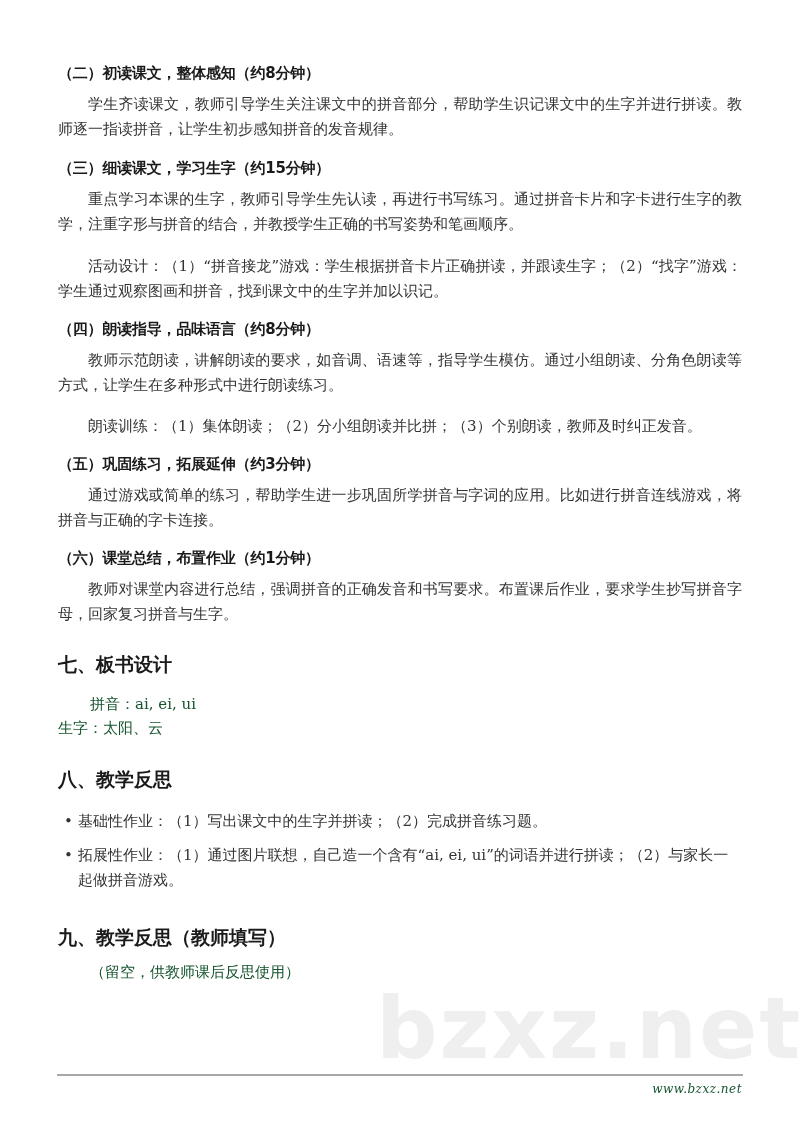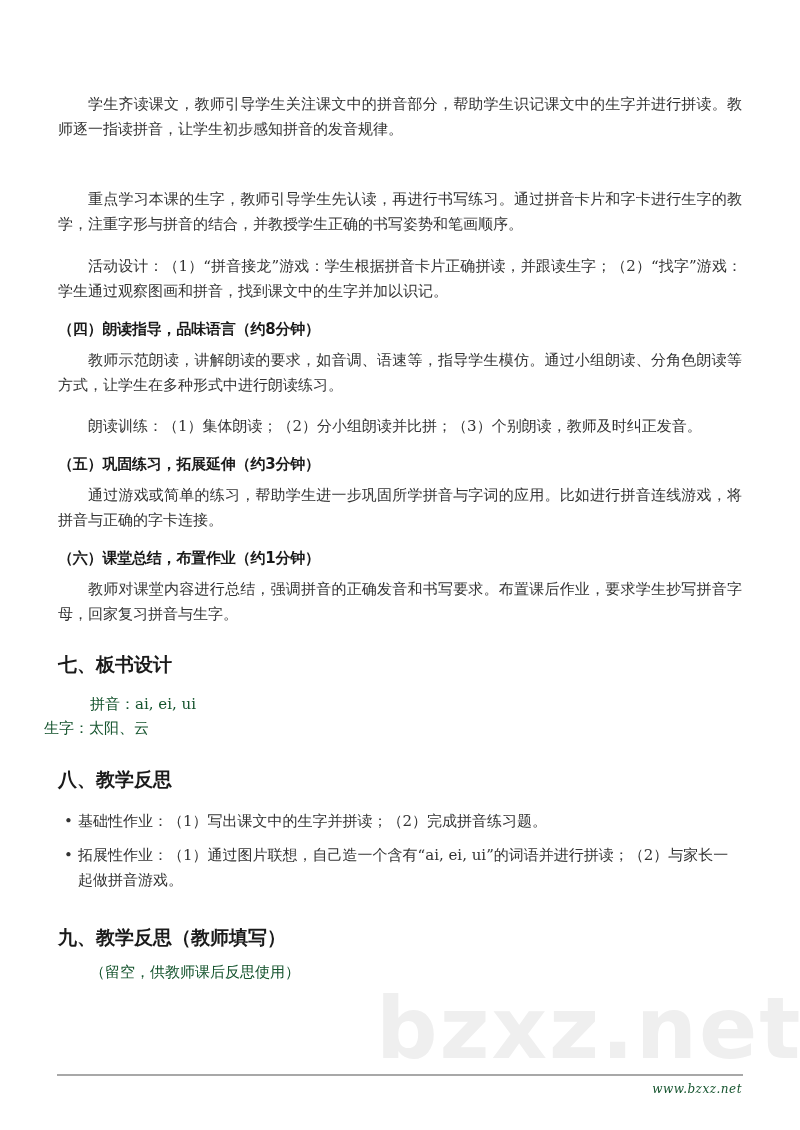--- a/index.html
+++ b/index.html
@@ -16,38 +16,40 @@
   .footer-rule { position: absolute; left: 57px; top: 1074px; width: 686px; height: 2px; background: #a8a8a8; }
   .footer-url { position: absolute; right: 58px; top: 1082px; font-style: italic; font-size: 12px; color: #14532d; font-family: "DejaVu Serif", "Liberation Serif", serif; letter-spacing: 0.5px; }
 </style>
 </head>
 <body>
 
 <div class="page">
 
   <div class="watermark">bzxz.net</div>
 
+  <div class="h3" style="top:64px;">（二）初读课文，整体感知（约8分钟）</div>
   <div class="p" style="top:92px;">学生齐读课文，教师引导学生关注课文中的拼音部分，帮助学生识记课文中的生字并进行拼读。教师逐一指读拼音，让学生初步感知拼音的发音规律。</div>
 
+  <div class="h3" style="top:159px;">（三）细读课文，学习生字（约15分钟）</div>
   <div class="p" style="top:187px;">重点学习本课的生字，教师引导学生先认读，再进行书写练习。通过拼音卡片和字卡进行生字的教学，注重字形与拼音的结合，并教授学生正确的书写姿势和笔画顺序。</div>
   <div class="p" style="top:254px;">活动设计：（1）“拼音接龙”游戏：学生根据拼音卡片正确拼读，并跟读生字；（2）“找字”游戏：学生通过观察图画和拼音，找到课文中的生字并加以识记。</div>
 
   <div class="h3" style="top:320px;">（四）朗读指导，品味语言（约8分钟）</div>
   <div class="p" style="top:348px;">教师示范朗读，讲解朗读的要求，如音调、语速等，指导学生模仿。通过小组朗读、分角色朗读等方式，让学生在多种形式中进行朗读练习。</div>
   <div class="p" style="top:414px;">朗读训练：（1）集体朗读；（2）分小组朗读并比拼；（3）个别朗读，教师及时纠正发音。</div>
 
   <div class="h3" style="top:455px;">（五）巩固练习，拓展延伸（约3分钟）</div>
   <div class="p" style="top:483px;">通过游戏或简单的练习，帮助学生进一步巩固所学拼音与字词的应用。比如进行拼音连线游戏，将拼音与正确的字卡连接。</div>
 
   <div class="h3" style="top:549px;">（六）课堂总结，布置作业（约1分钟）</div>
   <div class="p" style="top:577px;">教师对课堂内容进行总结，强调拼音的正确发音和书写要求。布置课后作业，要求学生抄写拼音字母，回家复习拼音与生字。</div>
 
   <div class="h2" style="top:652px;">七、板书设计</div>
   <div class="line" style="left:90px; top:695px;">拼音：ai, ei, ui</div>
-  <div class="line" style="left:44px; top:719px;">生字：太阳、云</div>
+  <div class="line" style="left:58px; top:719px;">生字：太阳、云</div>
 
   <div class="h2" style="top:767px;">八、教学反思</div>
   <div class="bullet" style="top:809px;">
     <span class="dot">•</span>
     <span class="txt">基础性作业：（1）写出课文中的生字并拼读；（2）完成拼音练习题。</span>
   </div>
   <div class="bullet" style="top:843px;">
     <span class="dot">•</span>
     <span class="txt">拓展性作业：（1）通过图片联想，自己造一个含有“ai, ei, ui”的词语并进行拼读；（2）与家长一起做拼音游戏。</span>
   </div>

